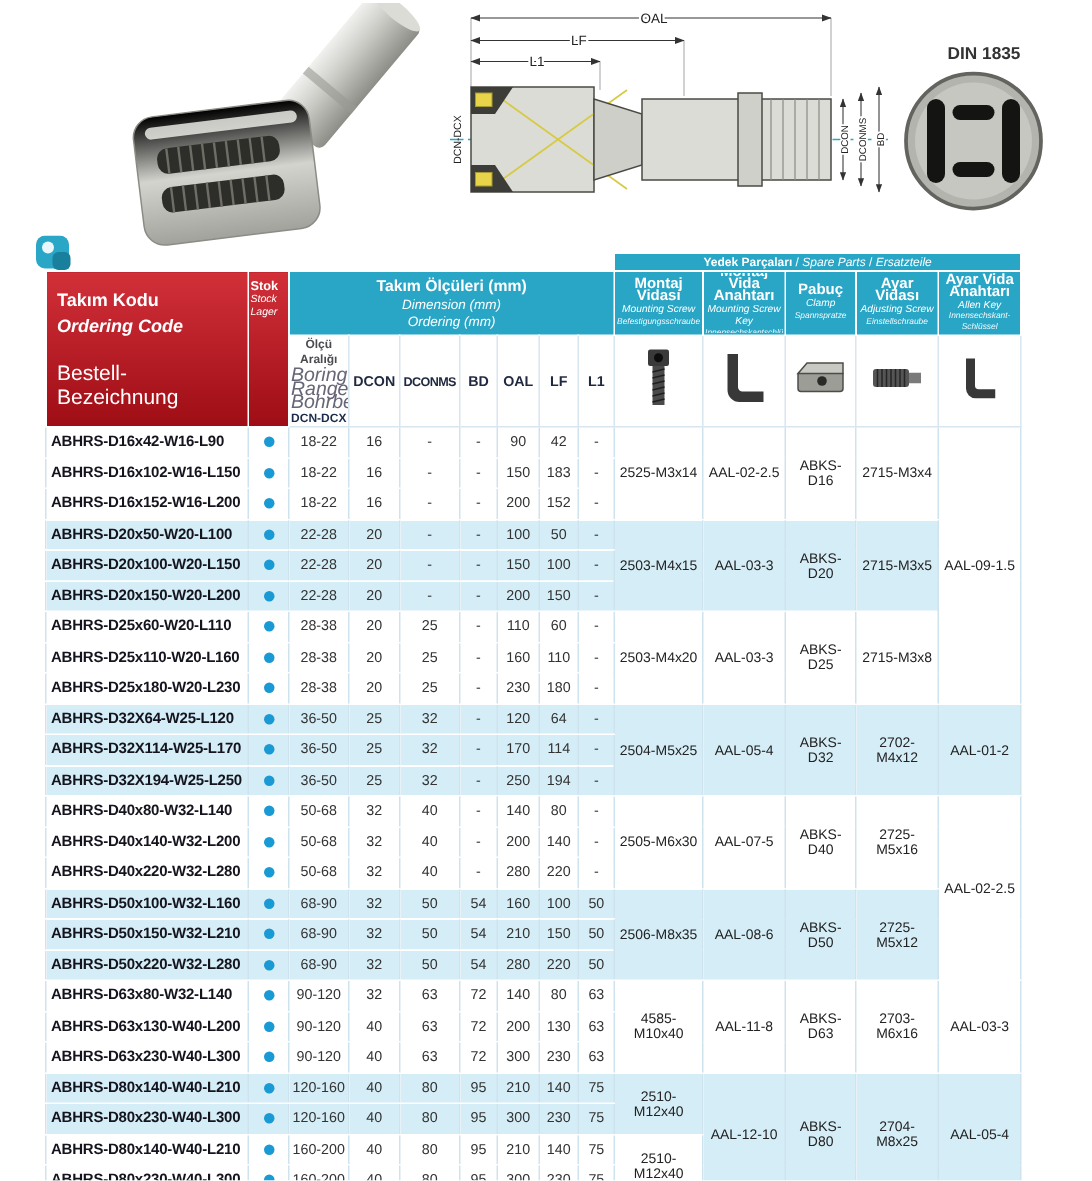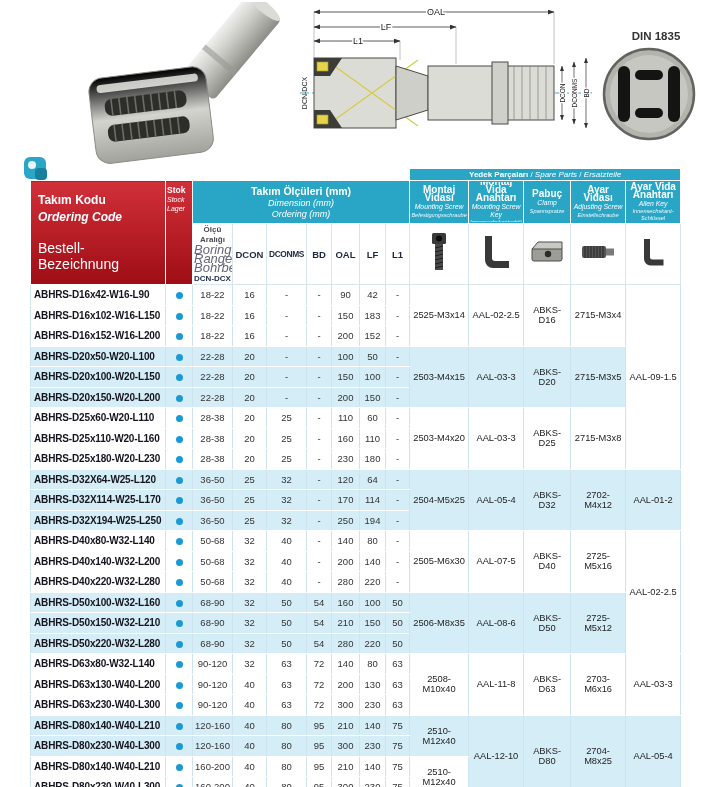--- a/index.html
+++ b/index.html
@@ -558,21 +558,21 @@
         <tr>
           <td class="code">ABHRS-D63x80-W32-L140</td>
           <td class="stok"><span class="dot"></span></td>
           <td class="num">90-120</td>
           <td class="num">32</td>
           <td class="num">63</td>
           <td class="num">72</td>
           <td class="num">140</td>
           <td class="num">80</td>
           <td class="num">63</td>
-          <td class="spare" rowspan="3">2508-M10x40</td>
+          <td class="spare" rowspan="3">4585-M10x40</td>
           <td class="spare" rowspan="3">AAL-11-8</td>
           <td class="spare" rowspan="3">ABKS-D63</td>
           <td class="spare" rowspan="3">2703-M6x16</td>
           <td class="spare" rowspan="3">AAL-03-3</td>
         </tr>
         <tr>
           <td class="code">ABHRS-D63x130-W40-L200</td>
           <td class="stok"><span class="dot"></span></td>
           <td class="num">90-120</td>
           <td class="num">40</td>

